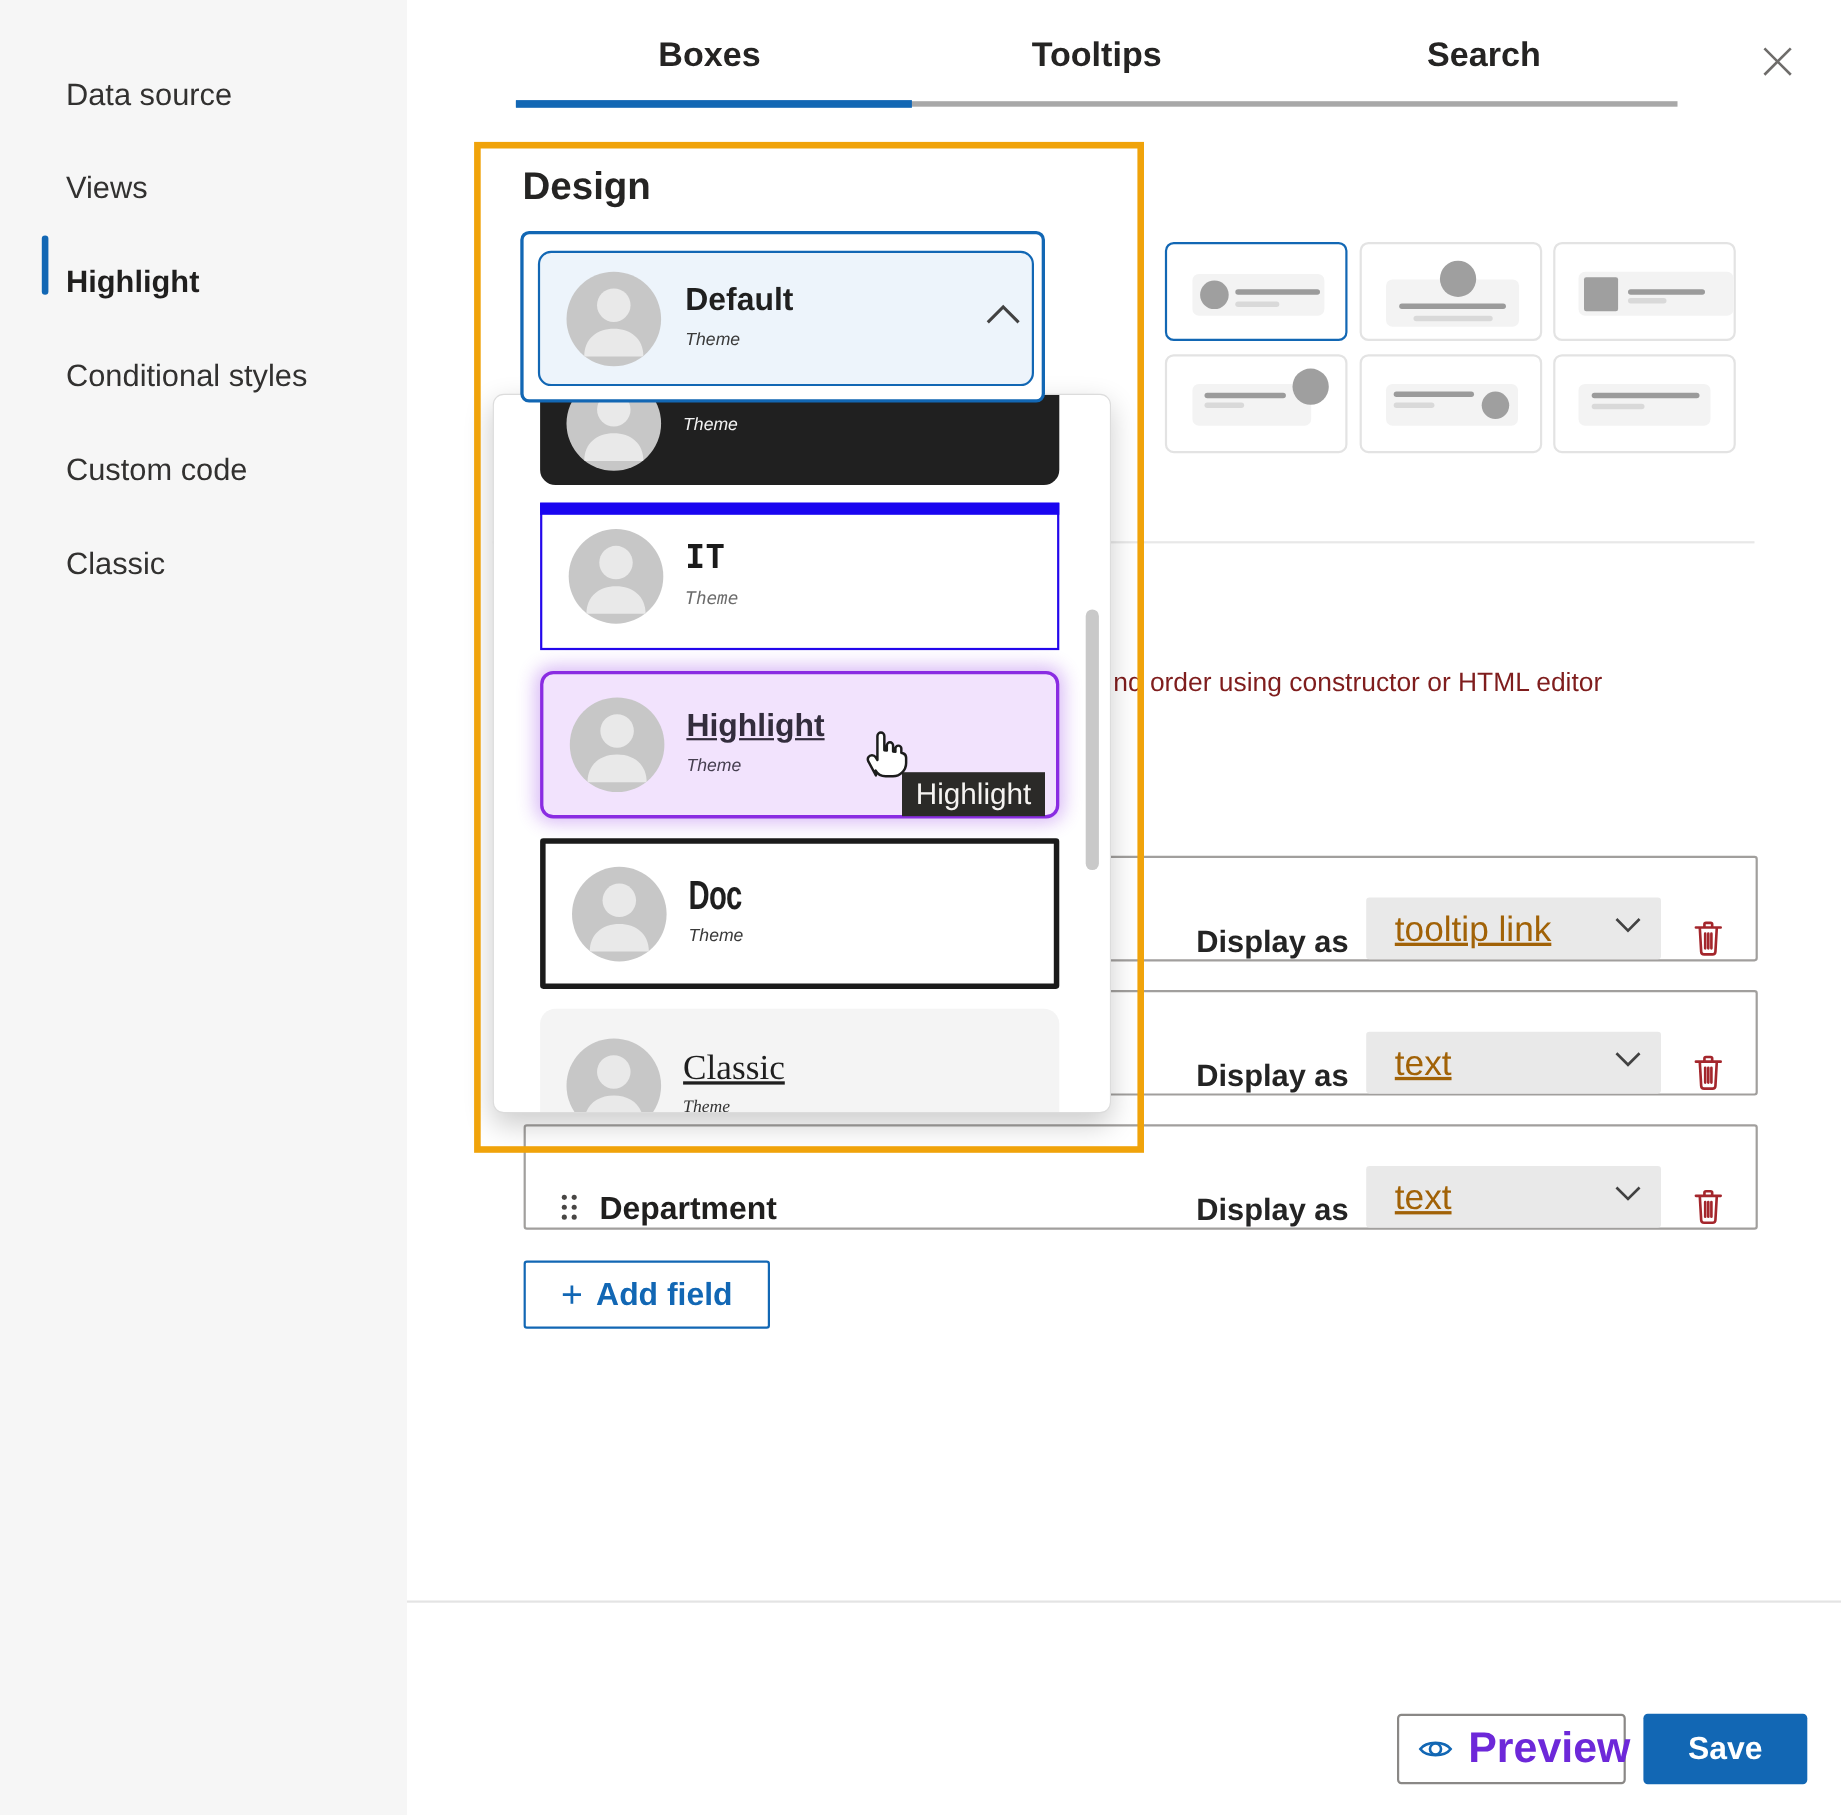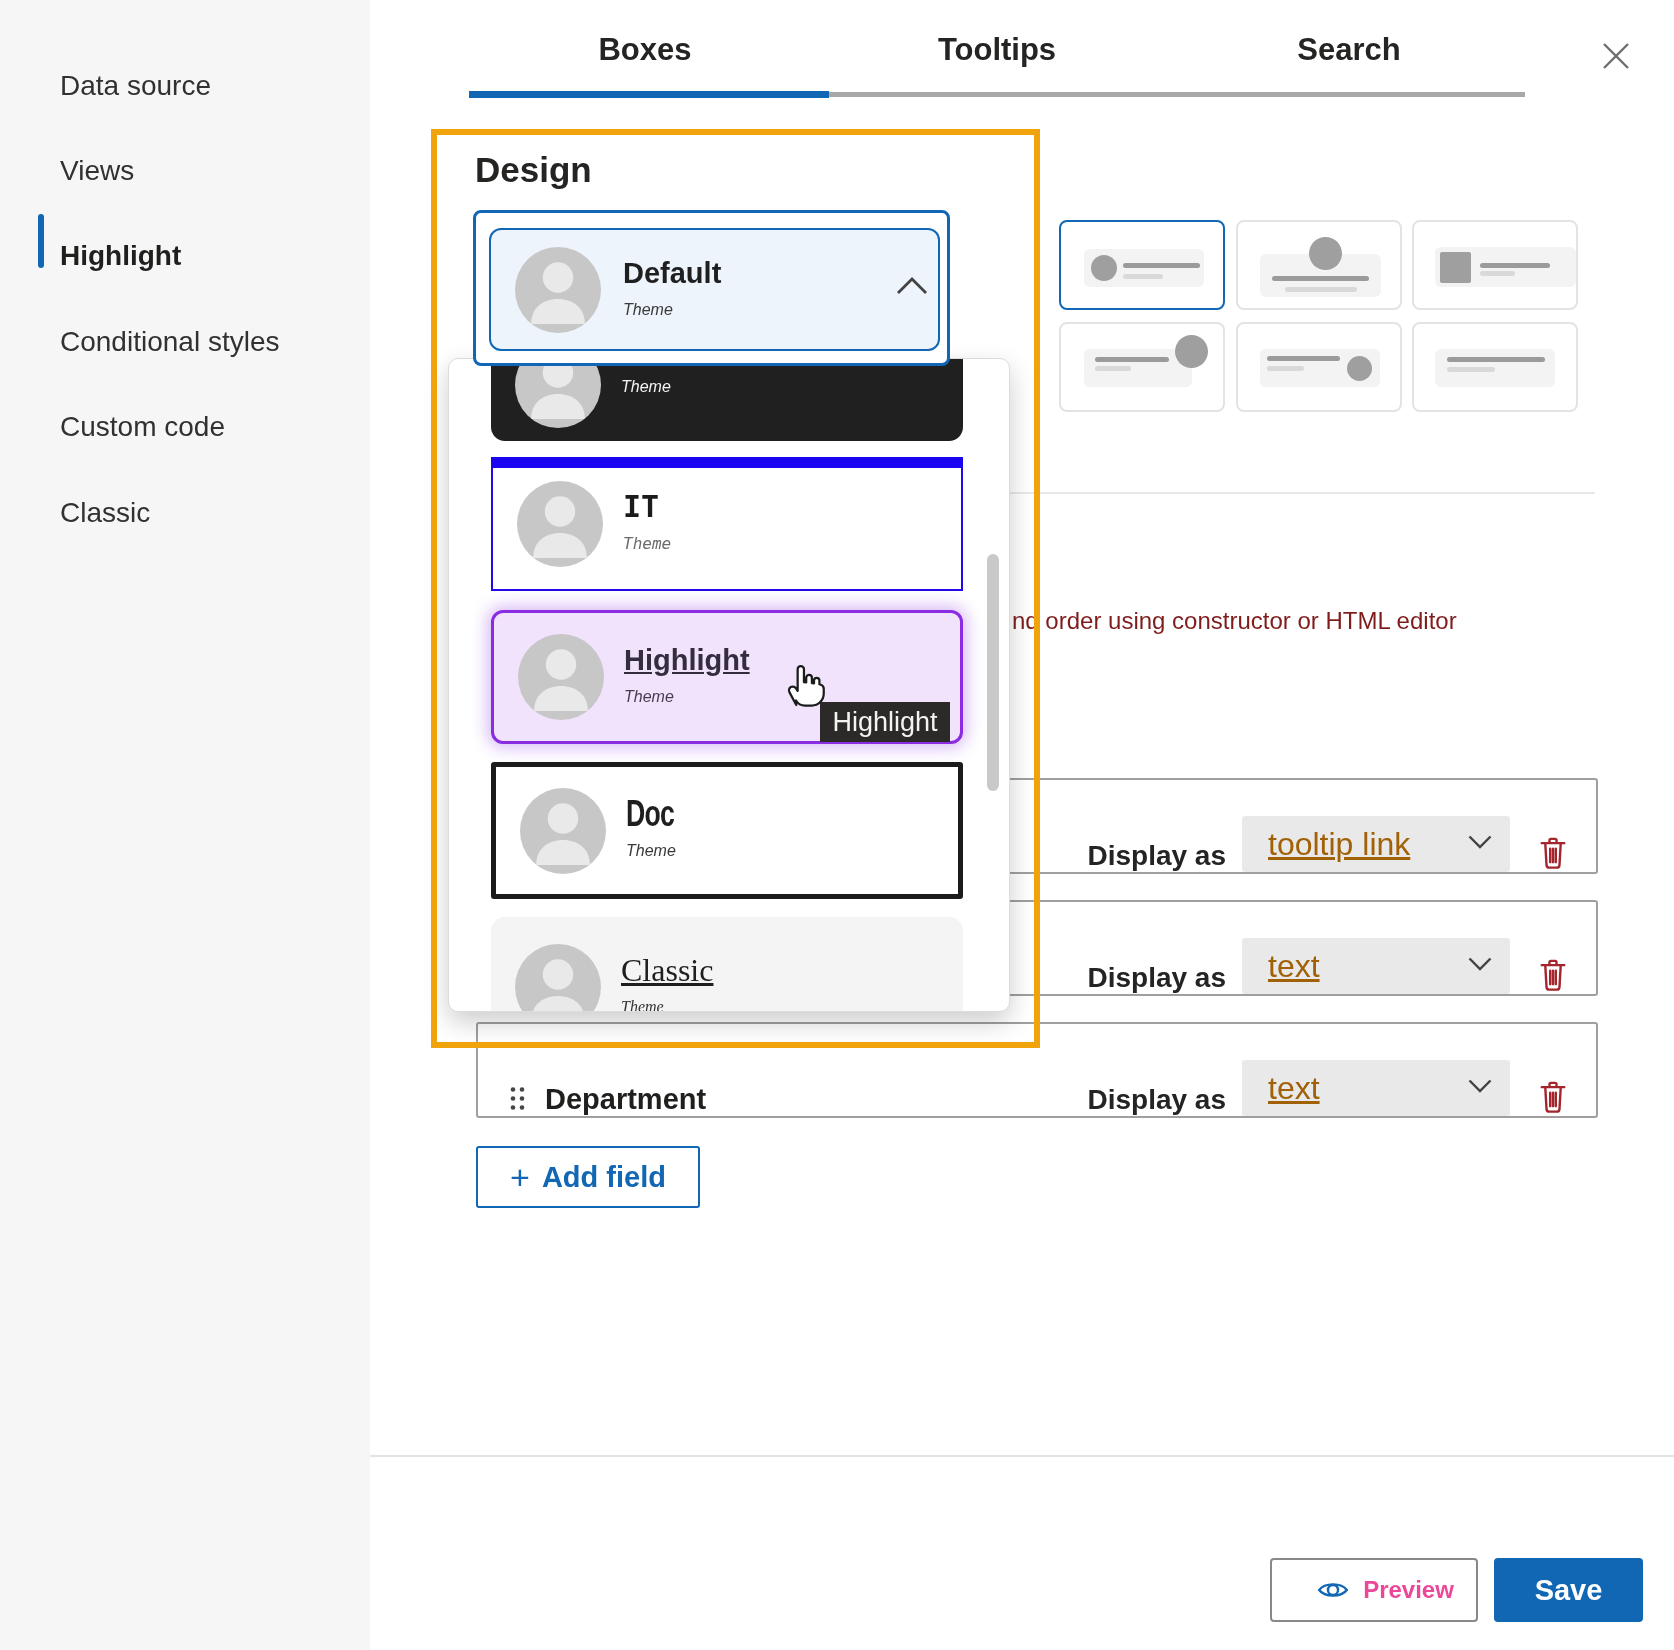--- a/index.html
+++ b/index.html
@@ -81,21 +81,21 @@
   .row-spacer { flex:1; }
   .da-label { font-size:28px; font-weight:700; color:#242424; margin-right:16px; }
   .da-select { width:268px; height:56px; background:#e9e9e9; border-radius:3px; display:flex; align-items:center; padding:0 18px 0 26px; cursor:pointer; }
   .da-value { font-size:32px; color:#a16207; flex:1;text-decoration:underline; }
   .trash-btn { background:none; border:none; margin-left:26px; cursor:pointer; display:flex; }
 
   .add-field { position:absolute; left:476px; top:1146px; width:224px; height:62px; background:#fff; border:2px solid #1267b4; border-radius:3px; color:#1267b4; font-size:29px; font-weight:700; display:flex; align-items:center; justify-content:center; gap:12px; cursor:pointer; z-index:2; font-family:"Liberation Sans",sans-serif; }
 
   
   .footer-divider { position:absolute; left:370px; top:1455px; width:1304px; height:2px; background:#e4e4e4; }
-  .preview-btn { position:absolute; left:1270px; top:1558px; width:208px; height:64px; background:#fff; border:2px solid #8a8886; border-radius:4px; display:flex; align-items:center; justify-content:center; gap:12px; font-size:24px; font-weight:700; color:#ec4899; cursor:pointer; font-family:"Liberation Sans",sans-serif;padding-left:21px; }
+  .preview-btn { position:absolute; left:1270px; top:1558px; width:208px; height:64px; background:#fff; border:2px solid #8a8886; border-radius:4px; display:flex; align-items:center; justify-content:center; gap:12px; font-size:39px; font-weight:700; color:#6d28d9; cursor:pointer; font-family:"Liberation Sans",sans-serif;padding-left:21px; }
   .save-btn { position:absolute; left:1494px; top:1558px; width:149px; height:64px; background:#1267b4; border:none; border-radius:4px; font-size:29px; font-weight:700; color:#fff; cursor:pointer; font-family:"Liberation Sans",sans-serif; }
 </style>
 </head>
 <body>
 
 <div class="canvas">
 
   <aside class="sidebar">
     <div class="active-bar"></div>
     <div class="side-item" style="top:69px">Data source</div>

